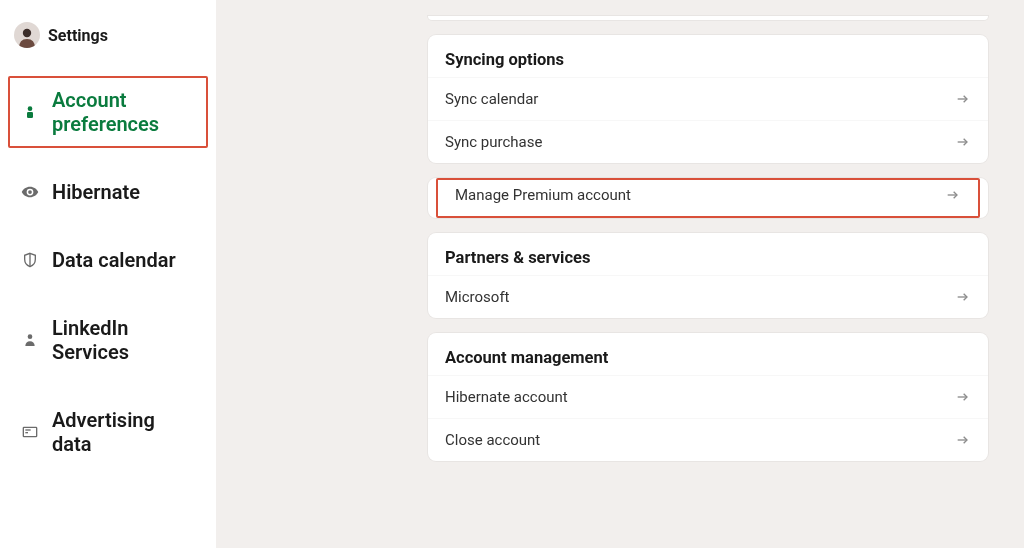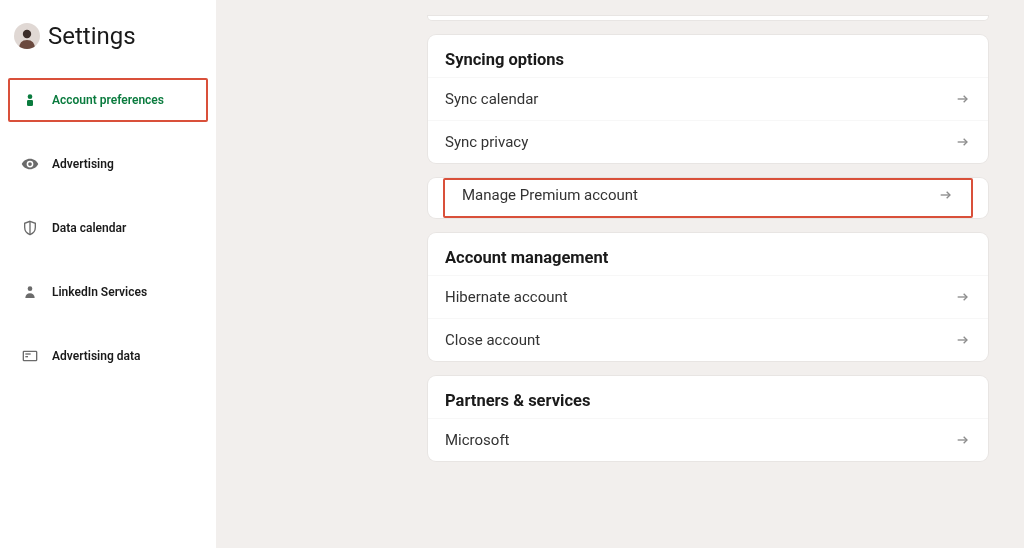--- a/index.html
+++ b/index.html
@@ -28,33 +28,33 @@
       height: 26px;
       border-radius: 50%;
       background: #e0d8d4;
       display: flex;
       align-items: flex-end;
       justify-content: center;
       overflow: hidden;
     }
     .avatar svg { display: block; }
     .page-title {
-      font-size: 24px;
-      font-weight: 400;
+      font-size: 16px;
+      font-weight: 700;
       color: #1a1a1a;
     }
     .nav { padding: 16px 8px 0 8px; }
     .nav-item {
       display: flex;
       align-items: center;
       gap: 12px;
       padding: 10px 10px;
       margin-bottom: 20px;
       color: #1a1a1a;
-      font-size: 12px;
+      font-size: 20px;
       font-weight: 600;
       cursor: pointer;
       border-radius: 4px;
       border: 2px solid transparent;
     }
     .nav-item.active {
       color: #0a7b3e;
       border: 2px solid #d9503a;
       border-radius: 2px;
     }
@@ -97,21 +97,21 @@
       padding: 12px 17px;
       font-size: 15px;
       color: #333;
       cursor: pointer;
       border-top: 1px solid rgba(0,0,0,0.03);
     }
     .card-row:first-of-type { border-top: none; padding-top: 6px; }
     .card-row.highlight {
       border: 2px solid #d9503a;
       border-radius: 2px;
-      margin: 0 15px;
+      margin: 0 8px;
     }
     .arrow-icon {
       color: #8c8c8c;
       display: flex;
       align-items: center;
     }
   </style>
 </head>
 <body>
 
@@ -138,21 +138,21 @@
       <span>Account preferences</span>
     </div>
 
 
     <div class="nav-item">
       <span class="nav-icon">
         <svg width="18" height="18" viewBox="0 0 24 24" fill="currentColor">
             <path d="M12 5C7 5 2.7 8.1 1 12c1.7 3.9 6 7 11 7s9.3-3.1 11-7c-1.7-3.9-6-7-11-7zm0 11.5A4.5 4.5 0 1116.5 12 4.5 4.5 0 0112 16.5zM12 9.5A2.5 2.5 0 1014.5 12 2.5 2.5 0 0012 9.5z"></path>
           </svg>
       </span>
-      <span>Advertising</span>
+      <span>Hibernate</span>
     </div>
 
     <div class="nav-item">
       <span class="nav-icon">
         <svg width="16" height="16" viewBox="0 0 24 24" fill="none" stroke="currentColor" stroke-width="2">
             <path d="M12 2l8 3v6c0 5-3.4 9.3-8 11-4.6-1.7-8-6-8-11V5l8-3z"></path>
             <path d="M12 2v20" fill="none"></path>
           </svg>
       </span>
       <span>Data calendar</span>
@@ -193,21 +193,21 @@
       <div class="card-row">
         <span>Sync calendar</span>
         <span class="arrow-icon">
           <svg width="16" height="16" viewBox="0 0 24 24" fill="none" stroke="currentColor" stroke-width="2">
               <line x1="4" y1="12" x2="18" y2="12"></line>
               <polyline points="13 7 18 12 13 17"></polyline>
             </svg>
         </span>
       </div>
       <div class="card-row">
-        <span>Sync privacy</span>
+        <span>Sync purchase</span>
         <span class="arrow-icon">
           <svg width="16" height="16" viewBox="0 0 24 24" fill="none" stroke="currentColor" stroke-width="2">
               <line x1="4" y1="12" x2="18" y2="12"></line>
               <polyline points="13 7 18 12 13 17"></polyline>
             </svg>
         </span>
       </div>
     </div>
 
     <div class="card">
@@ -216,45 +216,45 @@
         <span class="arrow-icon">
           <svg width="16" height="16" viewBox="0 0 24 24" fill="none" stroke="currentColor" stroke-width="2">
               <line x1="4" y1="12" x2="18" y2="12"></line>
               <polyline points="13 7 18 12 13 17"></polyline>
             </svg>
         </span>
       </div>
     </div>
 
     <div class="card">
+      <div class="card-heading">Partners &amp; services</div>
+      <div class="card-row">
+        <span>Microsoft</span>
+        <span class="arrow-icon">
+          <svg width="16" height="16" viewBox="0 0 24 24" fill="none" stroke="currentColor" stroke-width="2">
+              <line x1="4" y1="12" x2="18" y2="12"></line>
+              <polyline points="13 7 18 12 13 17"></polyline>
+            </svg>
+        </span>
+      </div>
+    </div>
+
+    <div class="card">
       <div class="card-heading">Account management</div>
       <div class="card-row">
         <span>Hibernate account</span>
         <span class="arrow-icon">
           <svg width="16" height="16" viewBox="0 0 24 24" fill="none" stroke="currentColor" stroke-width="2">
               <line x1="4" y1="12" x2="18" y2="12"></line>
               <polyline points="13 7 18 12 13 17"></polyline>
             </svg>
         </span>
       </div>
       <div class="card-row">
         <span>Close account</span>
-        <span class="arrow-icon">
-          <svg width="16" height="16" viewBox="0 0 24 24" fill="none" stroke="currentColor" stroke-width="2">
-              <line x1="4" y1="12" x2="18" y2="12"></line>
-              <polyline points="13 7 18 12 13 17"></polyline>
-            </svg>
-        </span>
-      </div>
-    </div>
-
-    <div class="card">
-      <div class="card-heading">Partners &amp; services</div>
-      <div class="card-row">
-        <span>Microsoft</span>
         <span class="arrow-icon">
           <svg width="16" height="16" viewBox="0 0 24 24" fill="none" stroke="currentColor" stroke-width="2">
               <line x1="4" y1="12" x2="18" y2="12"></line>
               <polyline points="13 7 18 12 13 17"></polyline>
             </svg>
         </span>
       </div>
     </div>
 
   </div>

